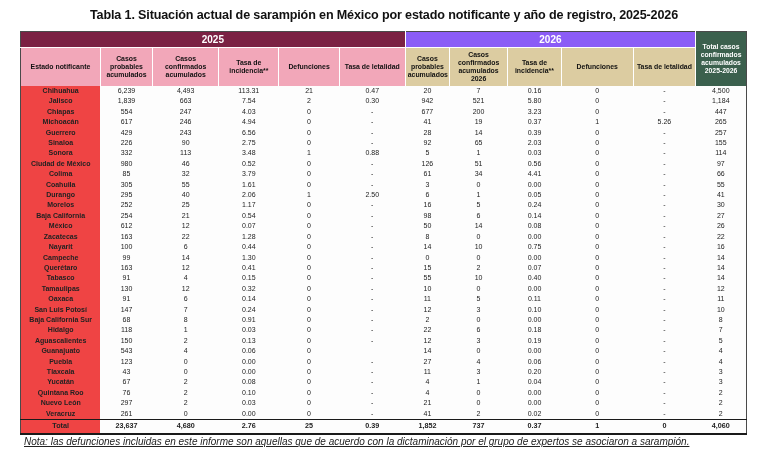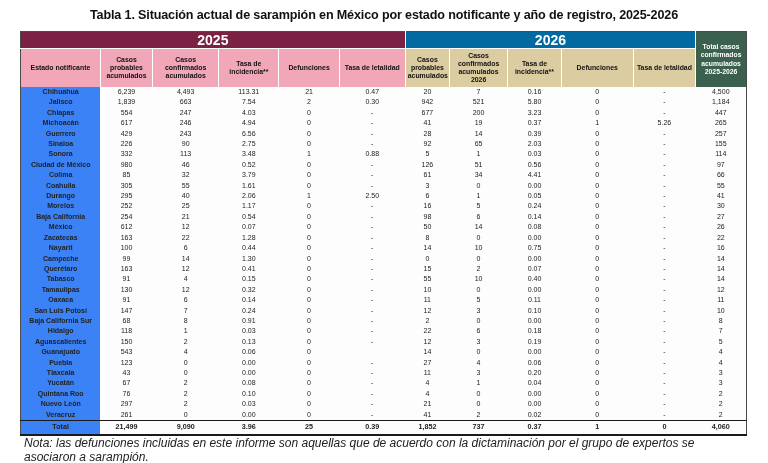--- a/index.html
+++ b/index.html
@@ -33,27 +33,27 @@
   }
   th,td{
     padding:0;
     text-align:center;
     vertical-align:middle;
     overflow:hidden;
   }
   .band{
     color:#ffffff;
     font-weight:bold;
-    font-size:14px;
+    font-size:10px;
     height:15px;
     border-right:1px solid #ffffff;
     border-bottom:1px solid #ffffff;
   }
   .band-2025{background:#7B2143;}
-  .band-2026{background:#0369a1;}
+  .band-2026{background:#8b5cf6;}
   .total-head{
     background:#3B604D;
     color:#ffffff;
     font-weight:bold;
     font-size:6.8px;
     line-height:1.2;
     padding:1px 2px;
   }
   th.sub{
     font-size:6.9px;
@@ -68,39 +68,40 @@
   .sub26{background:#DCCCA1;}
   tbody td{
     font-size:7px;
     line-height:10.4px;
     height:10.4px;
     background:#fdfdfd;
     color:#222;
     white-space:nowrap;
   }
   tbody td.estado{
-    background:#3b82f6;
+    background:#ef4444;
     font-weight:bold;
   }
   tr.total-row td{
     font-weight:bold;
     font-size:7.2px;
     height:12.5px;
     line-height:12.5px;
     border-top:1.5px solid #1a1a1a;
     border-bottom:2px solid #1a1a1a;
   }
   .note{
     position:absolute;
     left:24px;
     top:436px;
     width:720px;
     font-style:italic;
-    font-size:12px;
+    font-size:10px;
     color:#222;
+    text-decoration:underline;
   }
 </style>
 </head>
 <body>
 
 <div class="page-title">Tabla 1. Situación actual de sarampión en México por estado notificante y año de registro, 2025-2026</div>
 
 <div class="tablewrap">
   <table>
     <colgroup>
@@ -581,23 +582,23 @@
           <td>-</td>
           <td>41</td>
           <td>2</td>
           <td>0.02</td>
           <td>0</td>
           <td>-</td>
           <td>2</td>
         </tr>
         <tr class="total-row">
           <td class="estado">Total</td>
-          <td>21,499</td>
-          <td>9,090</td>
-          <td>3.96</td>
+          <td>23,637</td>
+          <td>4,680</td>
+          <td>2.76</td>
           <td>25</td>
           <td>0.39</td>
           <td>1,852</td>
           <td>737</td>
           <td>0.37</td>
           <td>1</td>
           <td>0</td>
           <td>4,060</td>
         </tr>
       </tbody>

